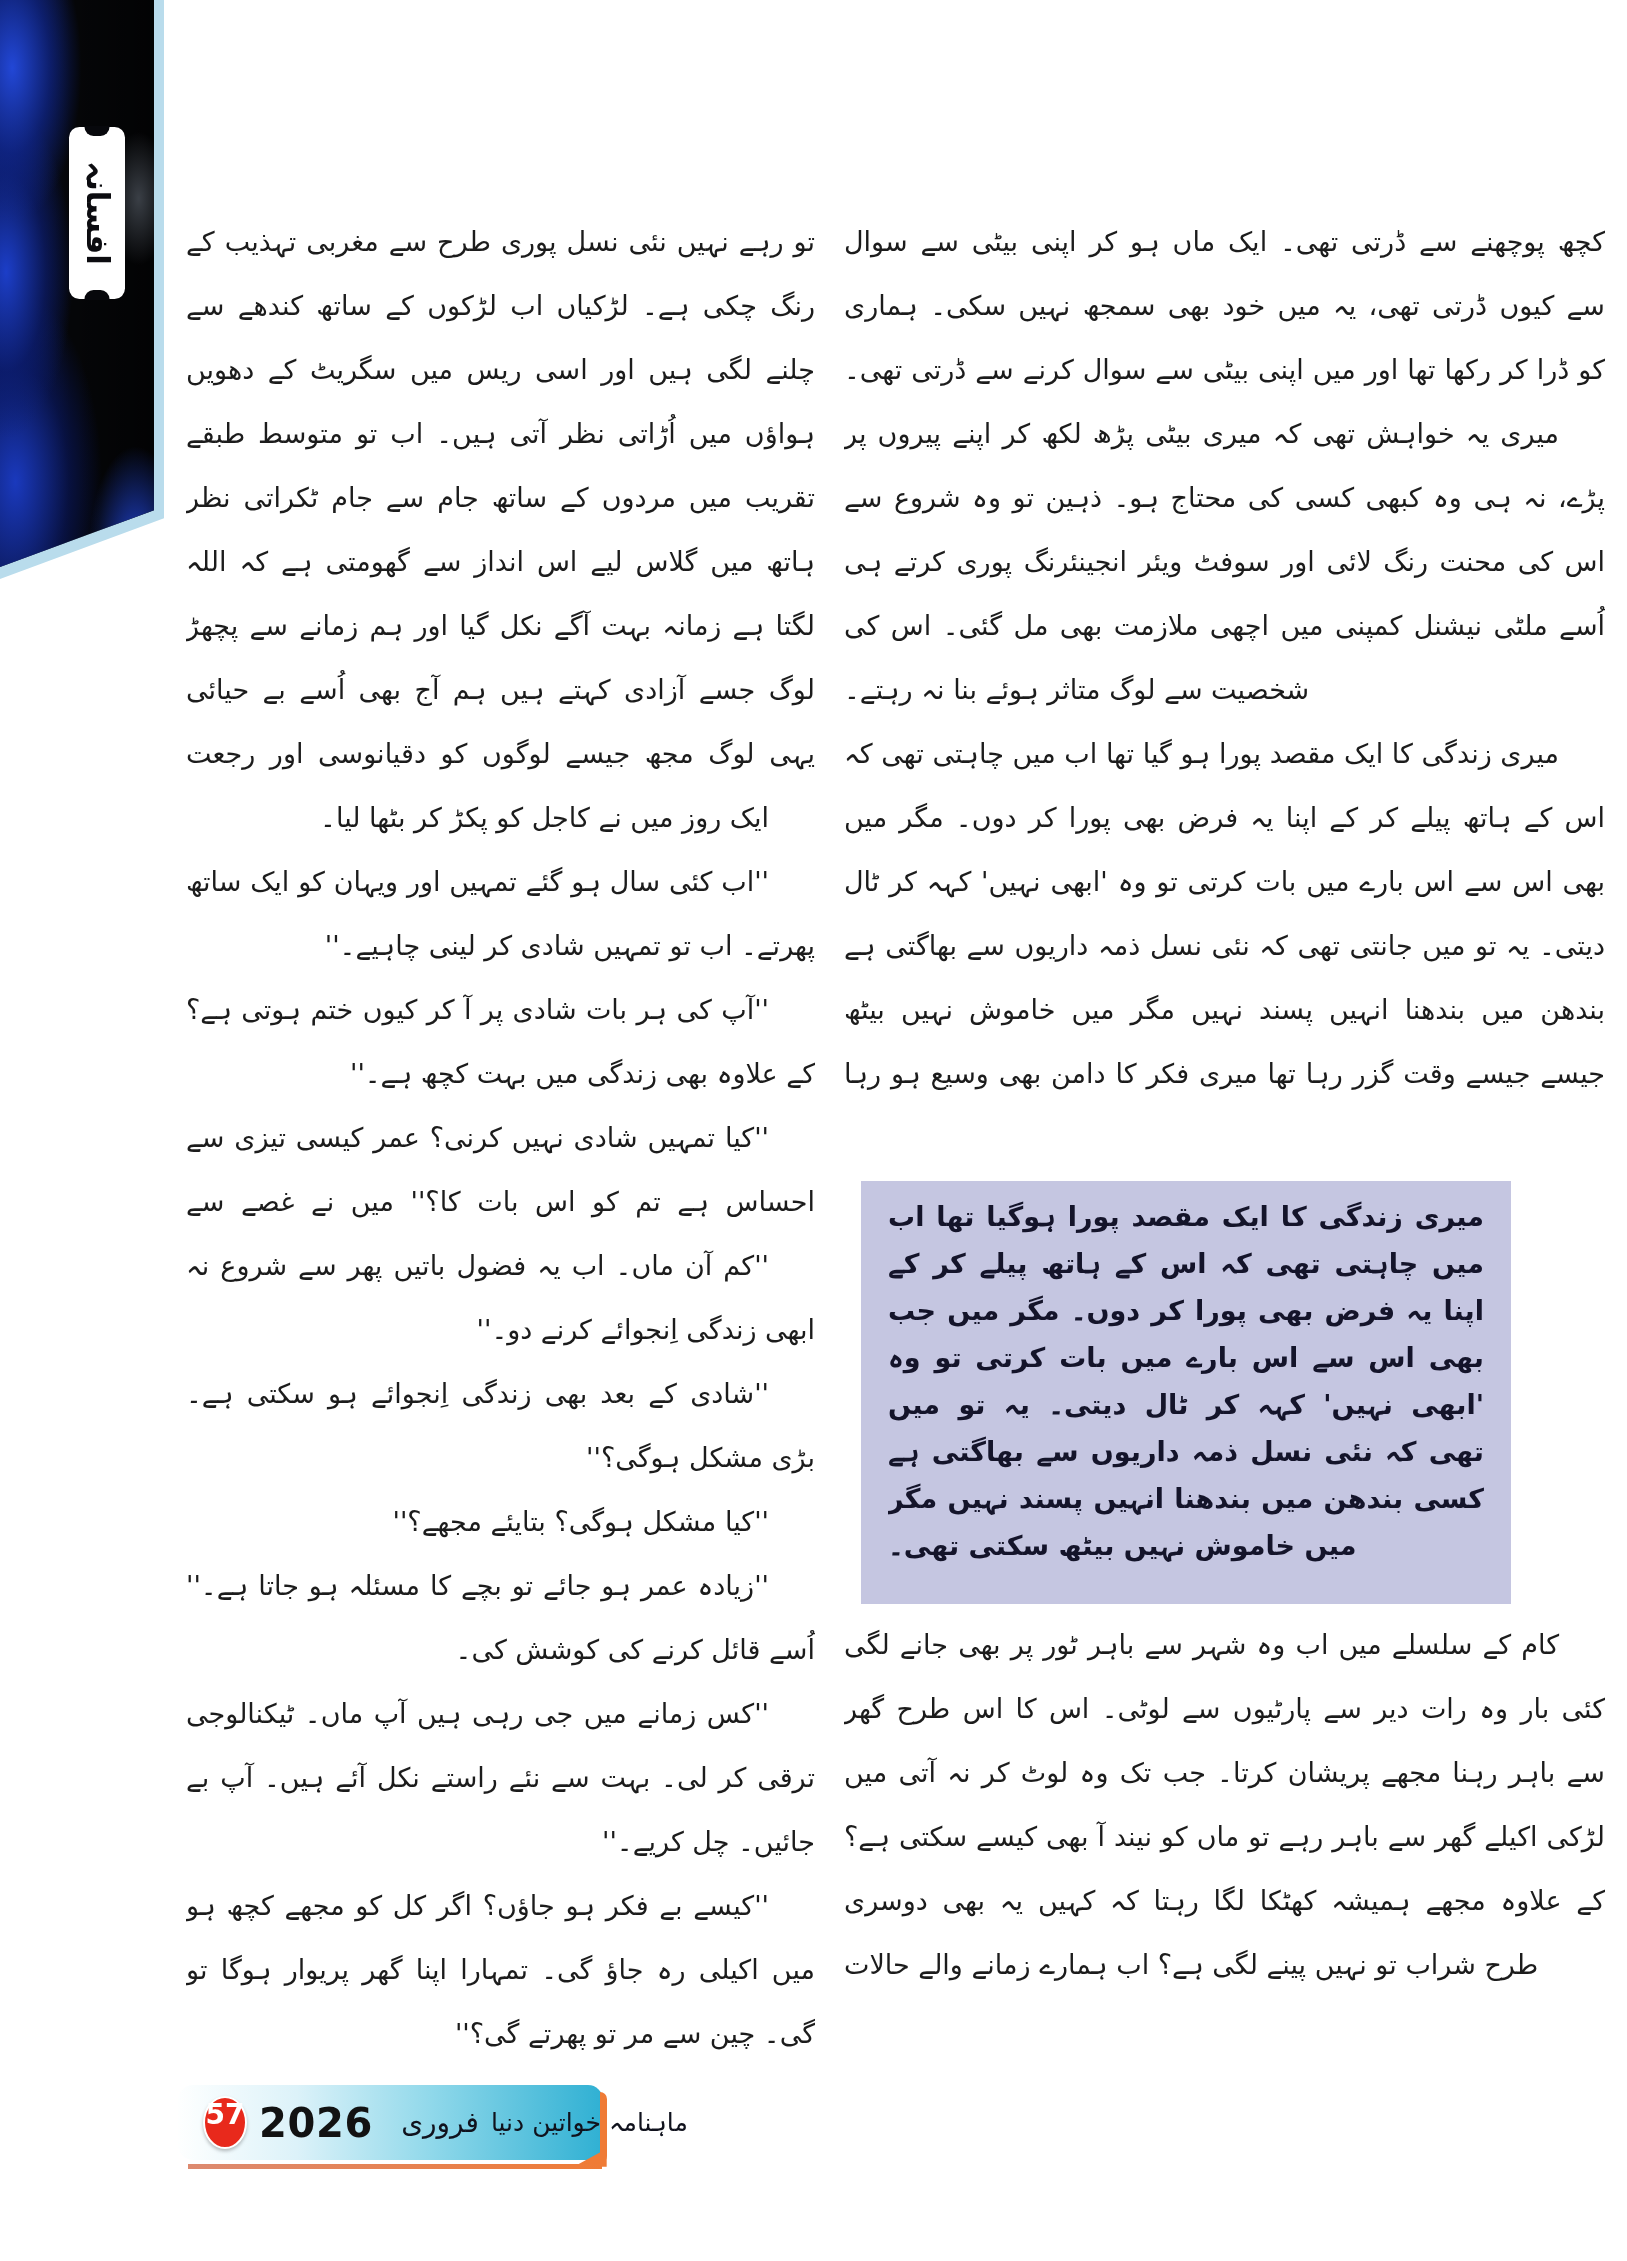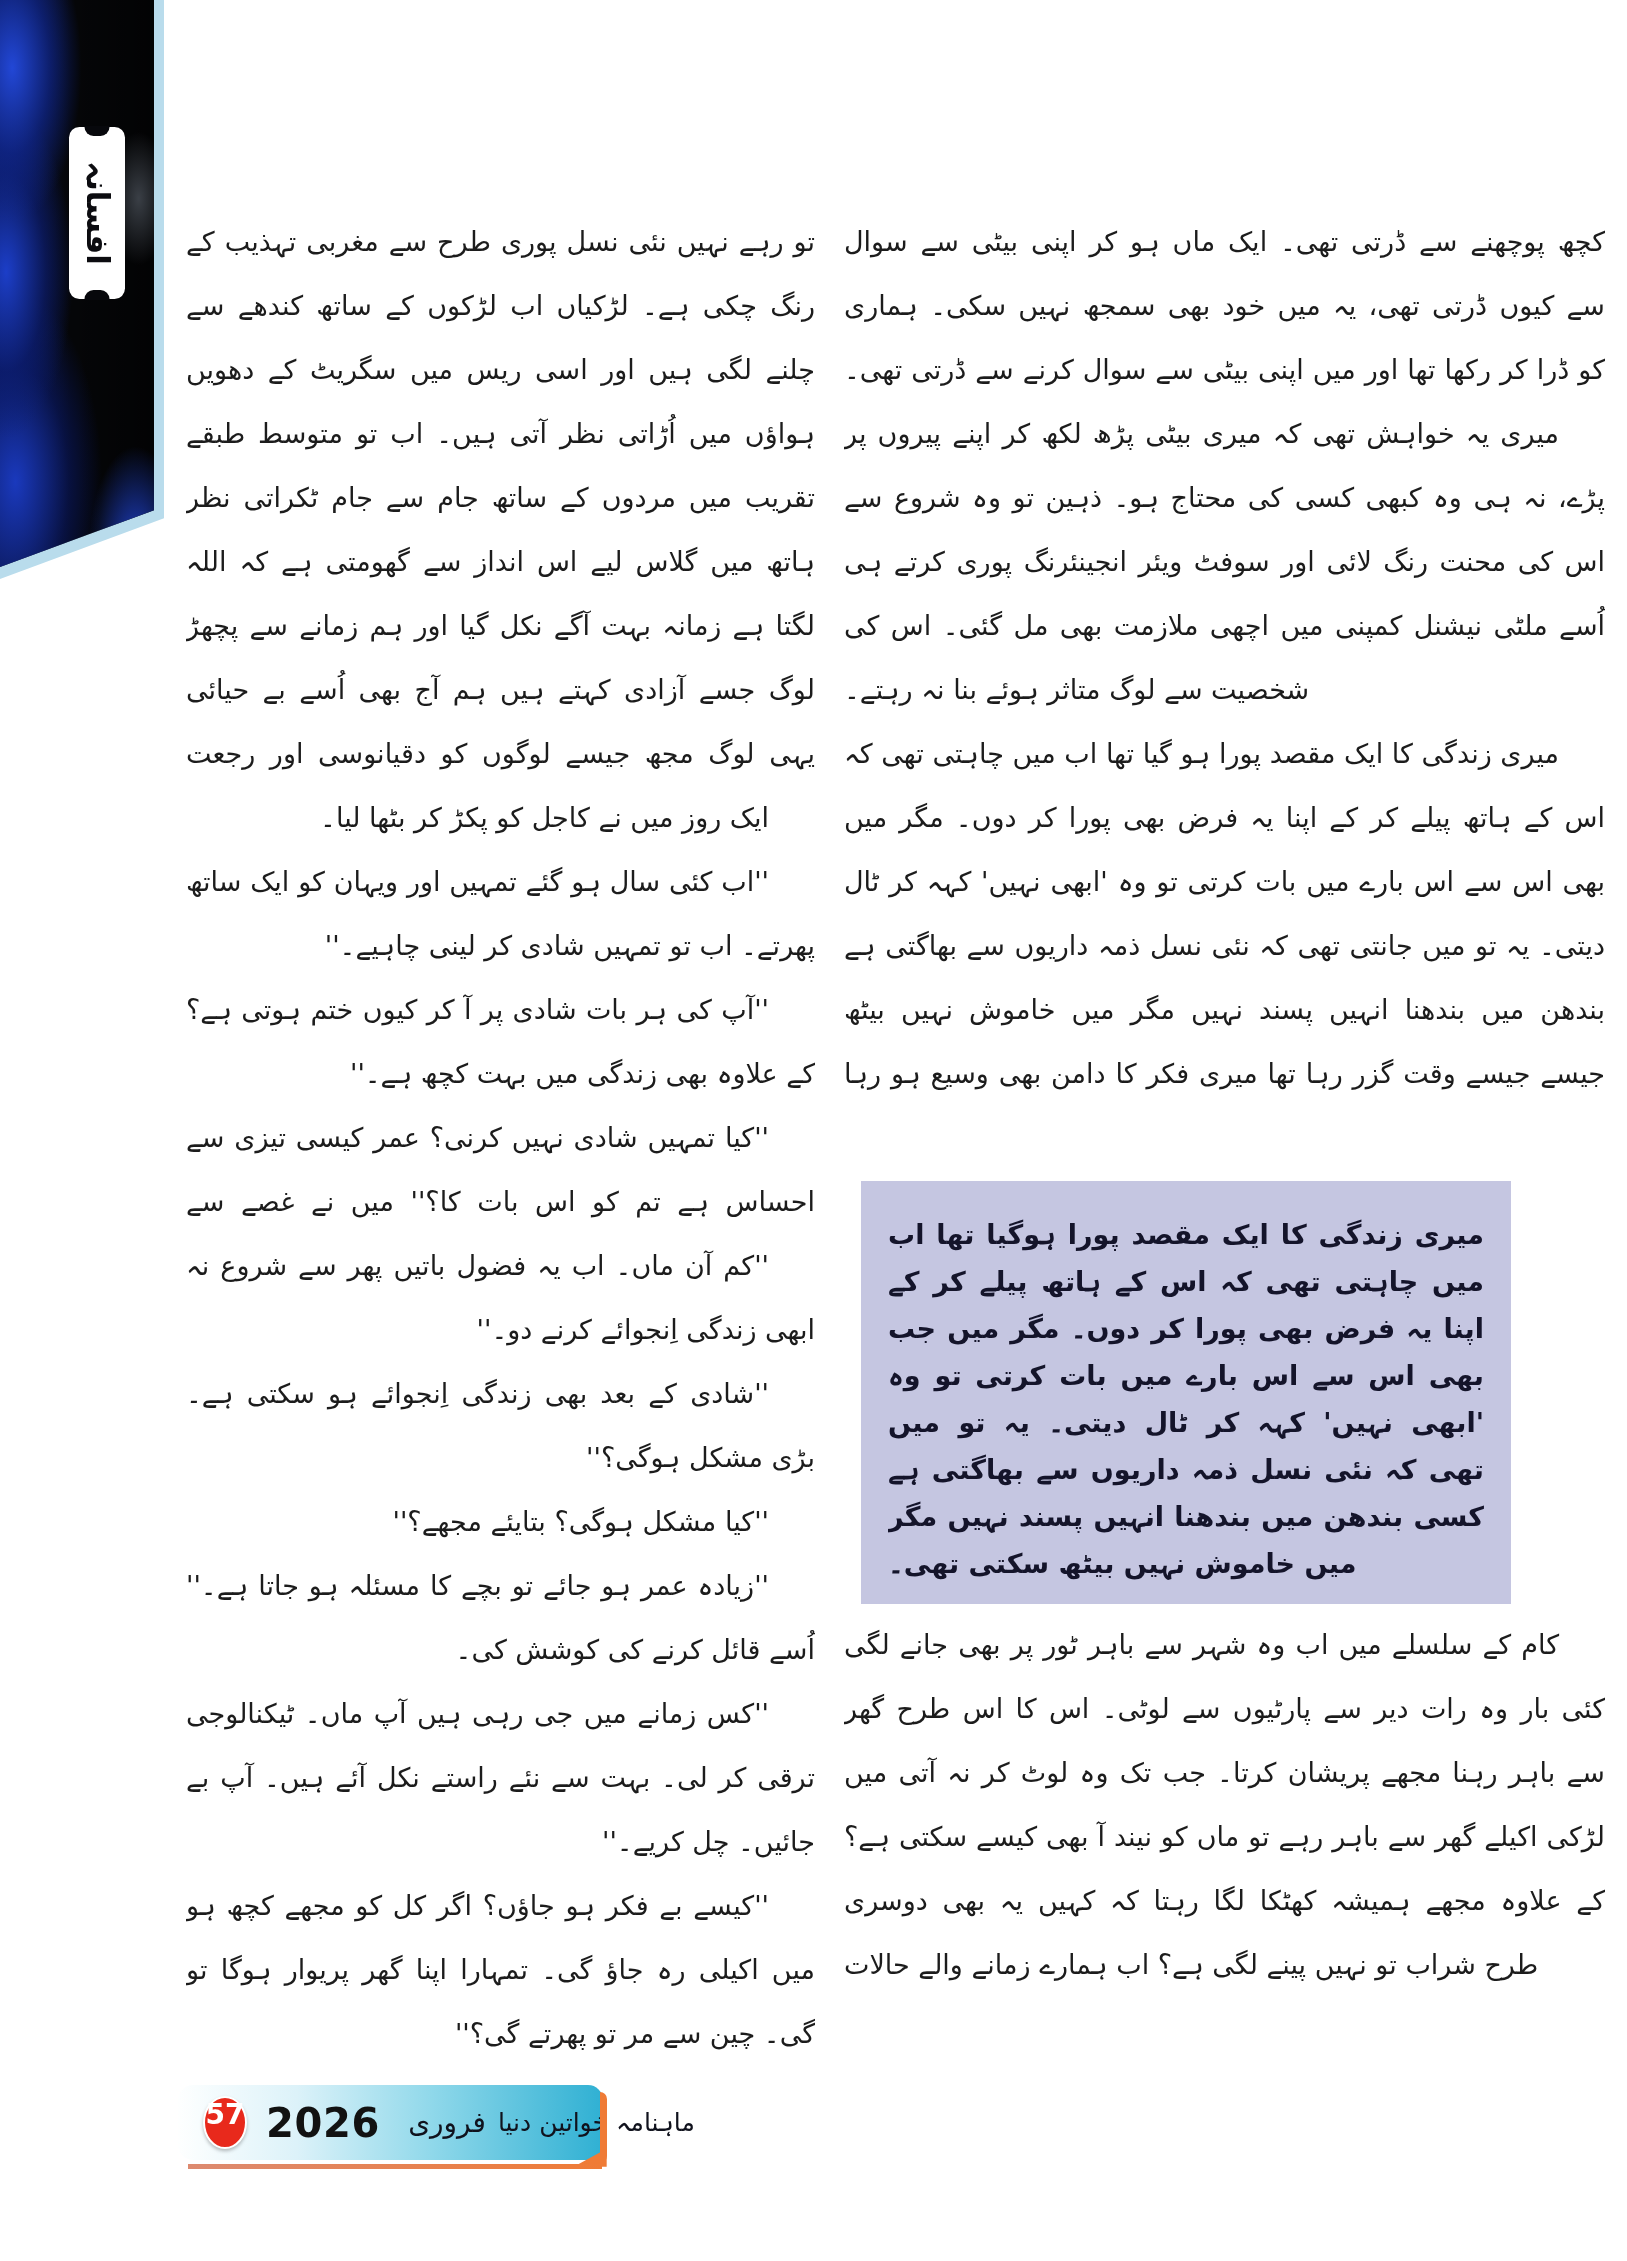--- a/index.html
+++ b/index.html
@@ -50,21 +50,21 @@
     height:64px; line-height:64px; font-size:27px;
     direction:rtl; text-align:justify; overflow:hidden; white-space:normal;
   }
   .tline.j{text-align-last:justify;}
   .tline.r{text-align-last:right;}
   .tline.l{text-align-last:left;}
   .tline.ind{padding-right:46px;}
   
   #pullquote{
     position:absolute; left:861px; top:1181px; width:650px; height:423px;
-    background:#c5c6e1; padding:30px 27px; box-sizing:border-box;
+    background:#c5c6e1; padding:12px 27px; box-sizing:border-box;
   }
   #pullquote .qline{
     height:47px; line-height:47px; font-size:27px; font-weight:bold; color:#14142a;
     direction:rtl; text-align:justify; overflow:hidden;
   }
   #pullquote .qline.j{text-align-last:justify;}
   #pullquote .qline.l{text-align-last:left;}
   
   #footer-bar{
     position:absolute; left:178px; top:2085px; width:425px; height:75px;
@@ -81,21 +81,21 @@
     background:#ef7b36; clip-path:polygon(100% 0,100% 100%,0 100%);
   }
   .pgbadge{
     width:44px; height:53px; border-radius:50%;
     background:#e8291c; border:2.2px solid #ffffff; box-sizing:border-box;
     display:flex; align-items:flex-start; justify-content:center;
     box-shadow:0 2.2px 3.7px rgba(0,0,0,.25);
     flex:0 0 auto;
   }
   .pgbadge span{color:#ffffff; font-weight:bold; font-size:28px;}
-  .f-year{margin-left:19px; font-size:40px; font-weight:bold; color:#121212; letter-spacing:0.7px;}
+  .f-year{margin-left:12px; font-size:40px; font-weight:bold; color:#121212; letter-spacing:0.7px;}
   .f-month{margin-left:28px; font-size:28px; color:#10121d; direction:rtl;text-align:right;}
   .f-mag{margin-left:12px; font-size:25px; color:#10121d; direction:rtl; white-space:nowrap;}
   #footer-underline{
     position:absolute; left:188px; top:2164px; width:414px; height:5.2px;
     background:linear-gradient(90deg,#dd8a70 0%,#ef7b36 100%);
   }
 </style>
 </head>
 <body>
 

